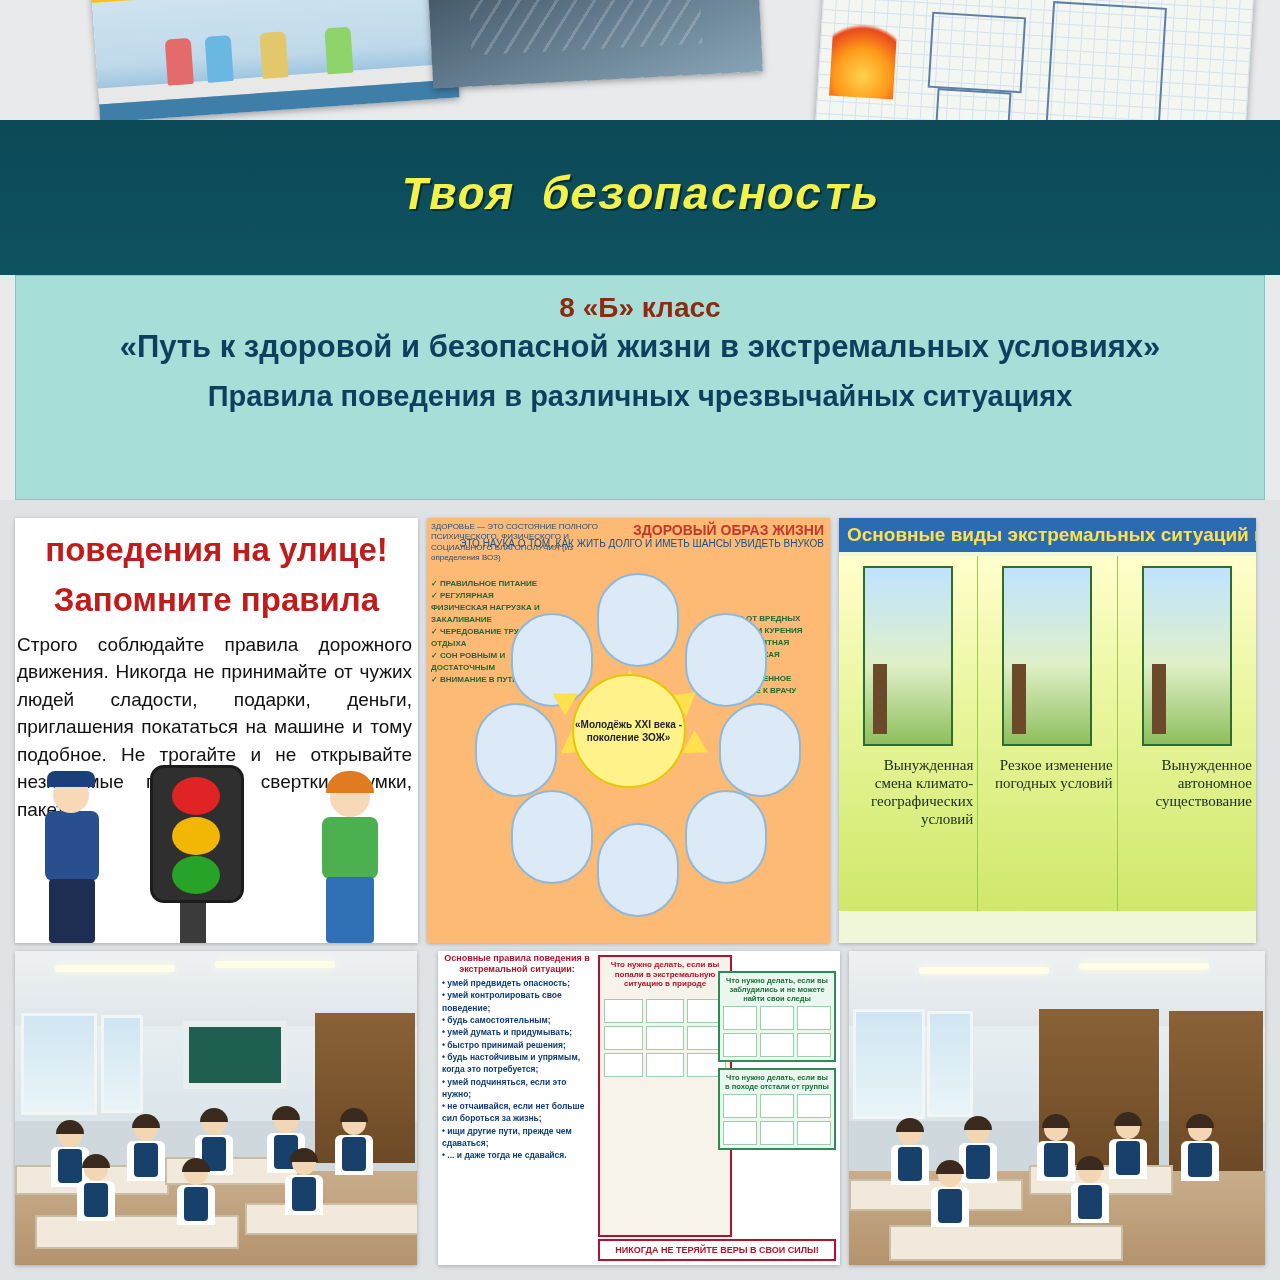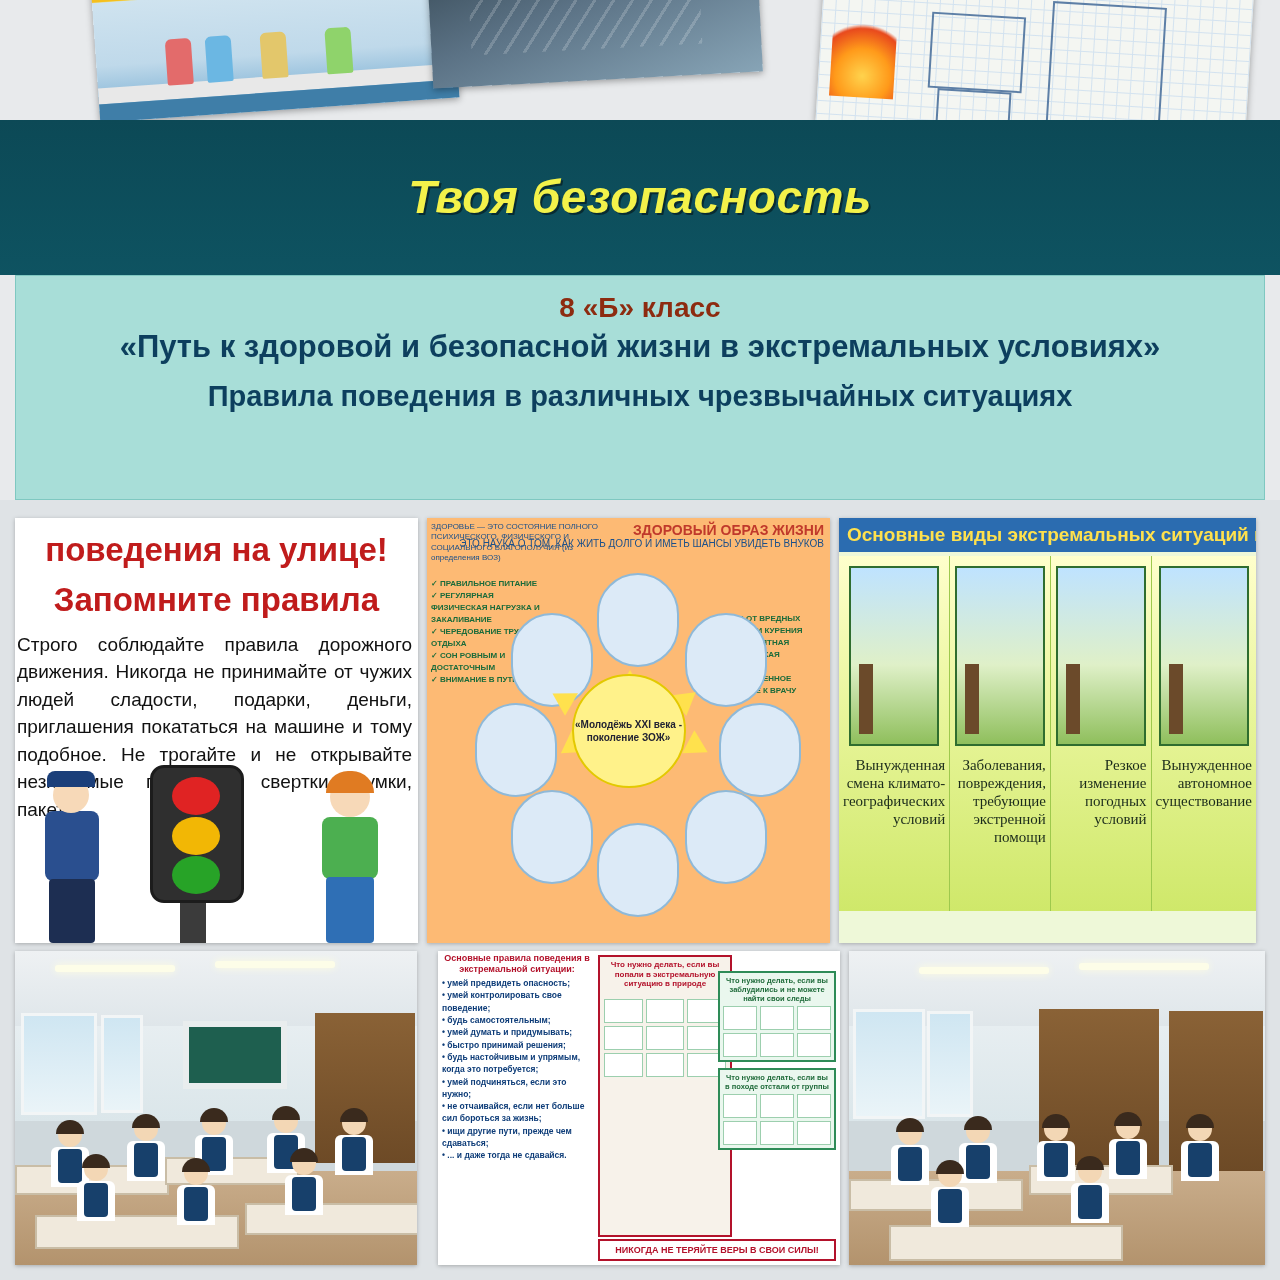--- a/index.html
+++ b/index.html
@@ -38,21 +38,21 @@
     background-size:13px 13px;opacity:.9;}
   .deco-c .fire{position:absolute;left:12px;top:52px;width:64px;height:86px;
     background:radial-gradient(circle at 50% 75%, #ffd34d 0%, #ff9a1a 38%, #e8491d 66%, rgba(232,73,29,0) 72%);
     filter:blur(.4px);}
   .deco-c .sk{position:absolute;border:2px solid #5d7fa6;}
 
   .title-plate{position:absolute;left:0;top:120px;width:1280px;height:155px;
     background:#0f4e5c;background:linear-gradient(180deg,#0c4956 0%,#0e5361 100%);
     display:flex;flex-direction:column;align-items:center;justify-content:center;}
   .title-plate .t1,.title-plate .t2{
-    color:#f3f24a;font-family:Liberation Sans, sans-serif;font-style:italic;font-weight:bold;
+    color:#f3f24a;font-family:Liberation Mono, monospace;font-style:italic;font-weight:bold;
     font-size:46px;line-height:1.22;text-shadow:2px 2px 0 rgba(0,0,0,.45);letter-spacing:.5px;}
 
   .info-plate{position:absolute;left:15px;top:275px;width:1250px;height:225px;
     background:#a8ded8;border:1px solid #7fc8c1;box-sizing:border-box;
     padding:10px 18px 8px;text-align:center;}
   .info-plate .cls{color:#8d2b10;font-size:28px;font-weight:bold;margin:6px 0 4px;}
   .info-plate .quote{color:#0d3f5e;font-size:31px;font-weight:bold;line-height:1.2;margin:4px 14px 10px;}
   .info-plate .rules{color:#0d3f5e;font-size:29px;font-weight:bold;line-height:1.2;margin-top:14px;}
 
   
@@ -264,27 +264,20 @@
               <div class="sky"></div>
               <div class="tree"></div>
             </div>
           <div class="cap">Вынужденная смена климато-географических условий</div>
         </div>
         <div class="cell">
           <div class="pic">
               <div class="sky"></div>
               <div class="tree"></div>
             </div>
-          <div class="cap">Заболевания, повреждения, требующие экстренной помощи</div>
-        </div>
-        <div class="cell">
-          <div class="pic">
-              <div class="sky"></div>
-              <div class="tree"></div>
-            </div>
           <div class="cap">Резкое изменение погодных условий</div>
         </div>
         <div class="cell">
           <div class="pic">
               <div class="sky"></div>
               <div class="tree"></div>
             </div>
           <div class="cap">Вынужденное автономное существование</div>
         </div>
       </div>

